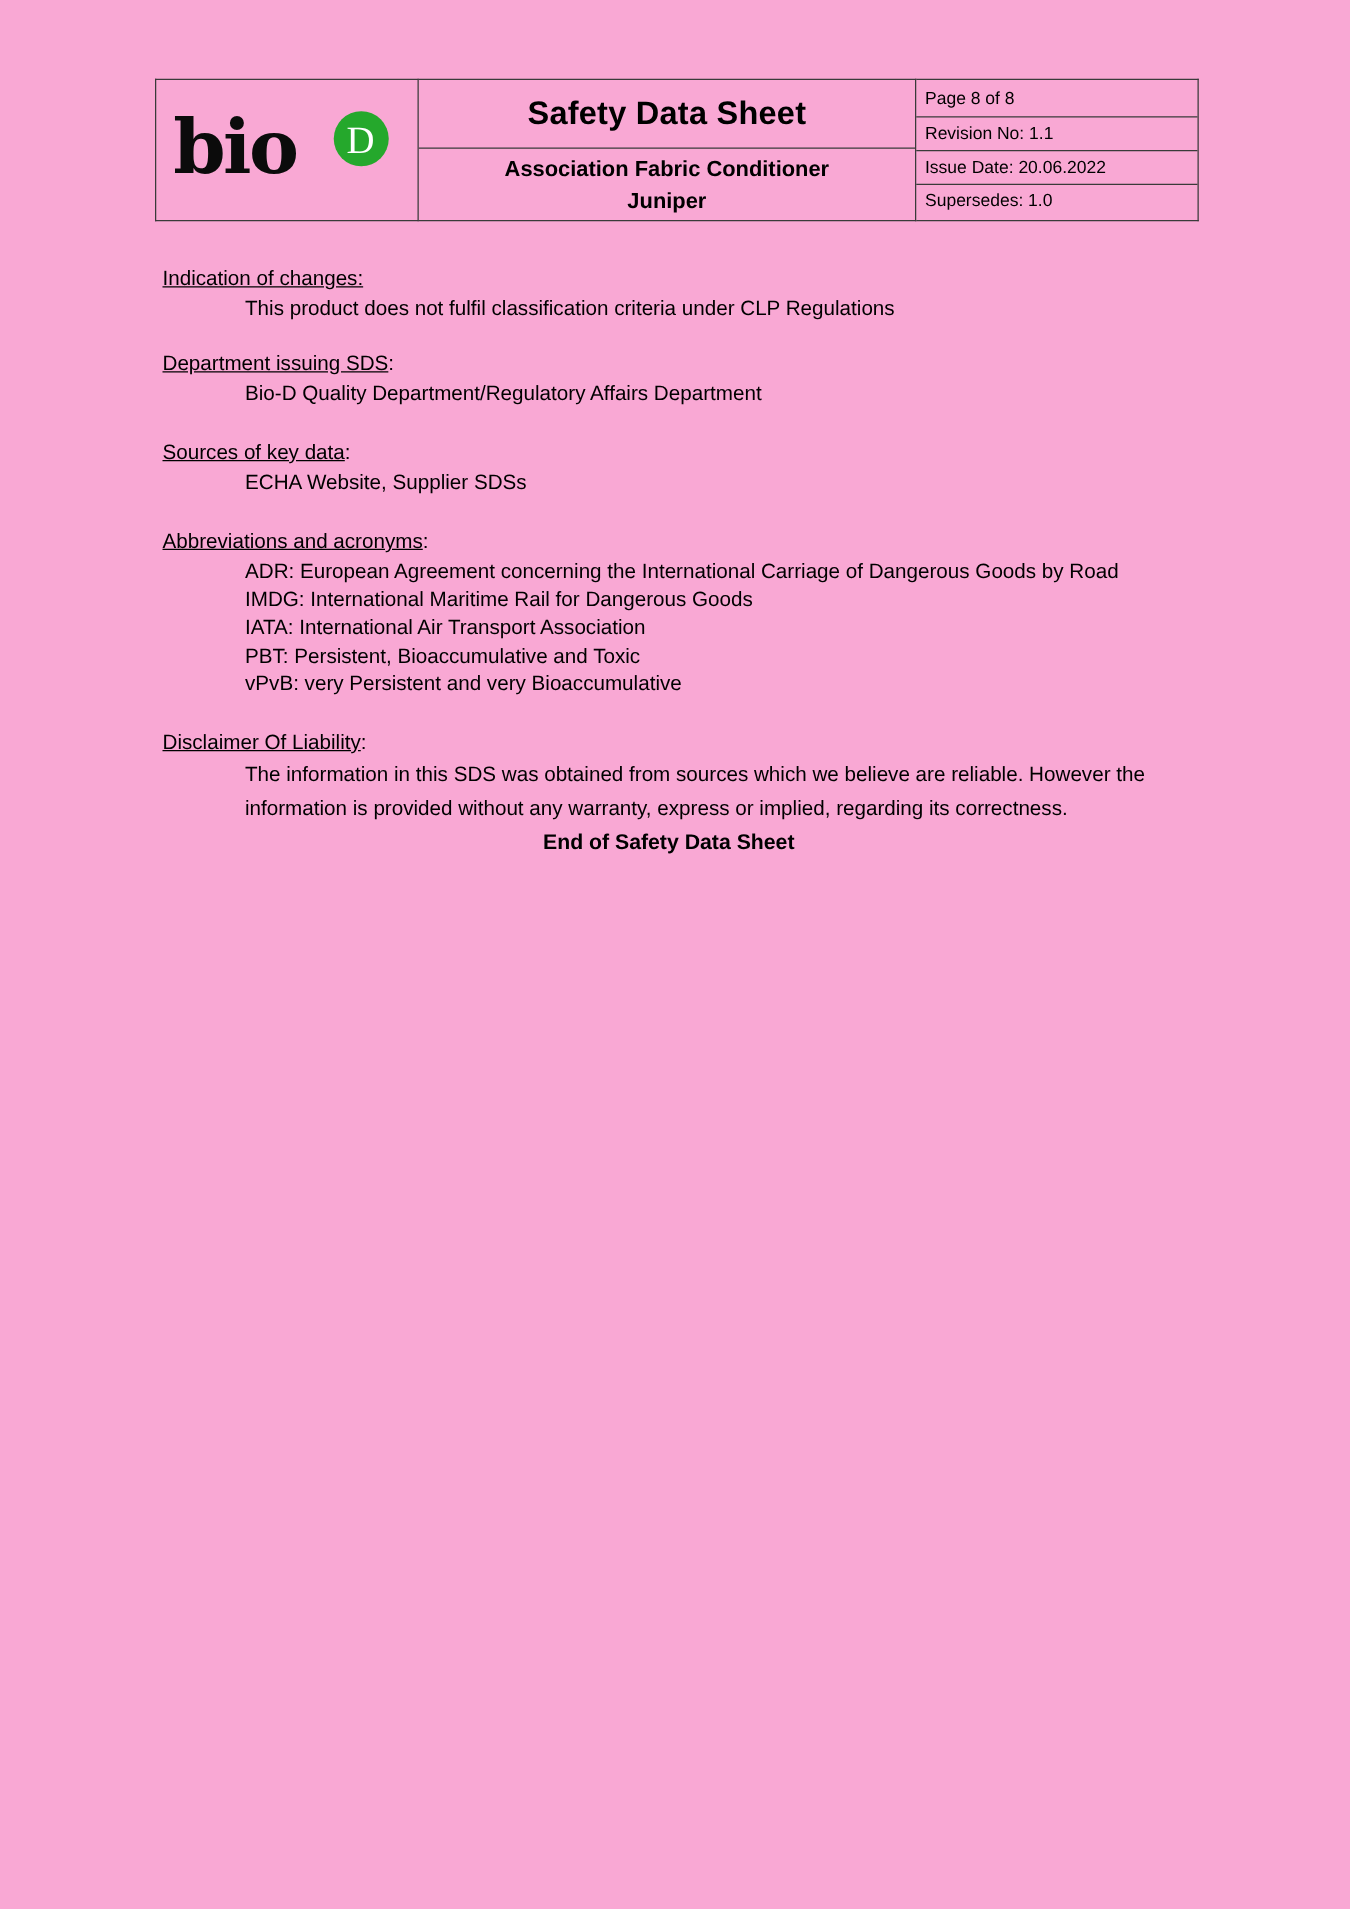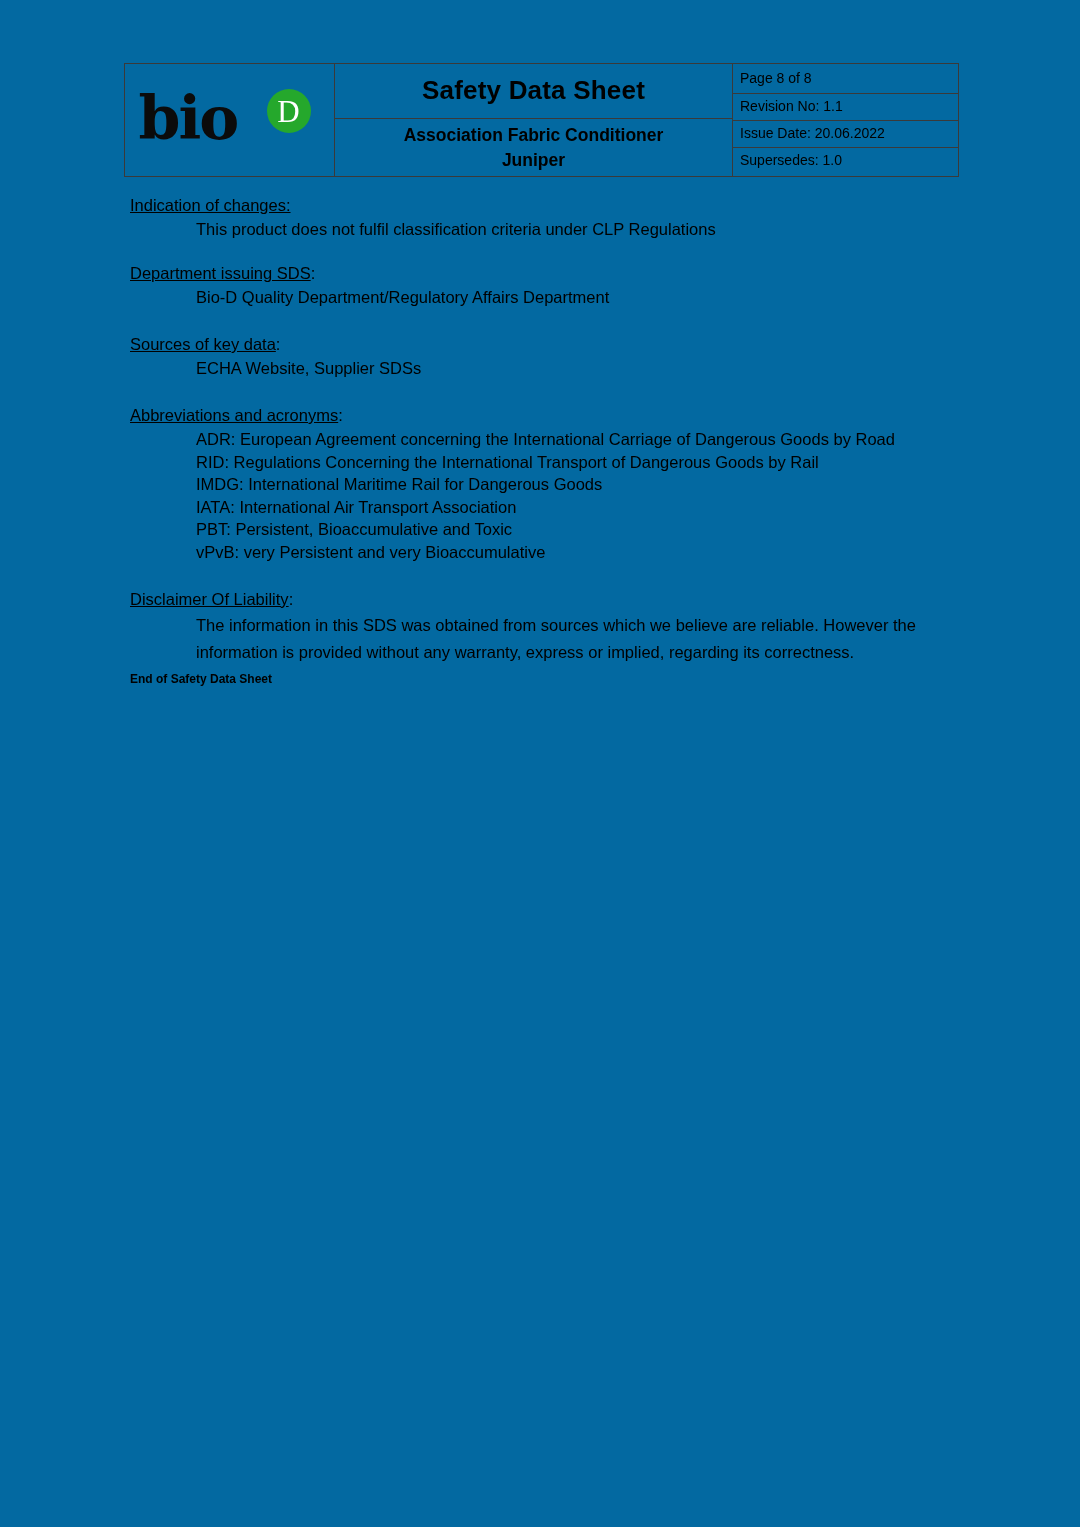--- a/index.html
+++ b/index.html
@@ -17,21 +17,21 @@
     color: #000000;
     overflow: hidden;
   }
 
   
   .page {
     position: absolute;
     left: 0; top: 0;
     width: 1080px;
     height: 1527px;
-    background: #0369a1;
+    background: #f9a8d4;
   }
 
   
   .header-table {
     position: absolute;
     left: 124px;
     top: 63px;
     width: 835px;
     height: 113px;
     border-collapse: collapse;
@@ -136,21 +136,21 @@
     font-family: "Liberation Serif", serif;
     font-weight: normal;
     font-size: 31px;
     color: #ffffff;
   }
 
   
   .content {
     position: absolute;
     left: 130px;
-    top: 192px;
+    top: 210px;
     width: 810px;
   }
   .block { margin: 0; }
 
   .heading {
     font-size: 16.5px;
     line-height: 26px;
     white-space: nowrap;
   }
   .heading .u { text-decoration: underline; }
@@ -166,25 +166,26 @@
     line-height: 27px;
     width: 744px;
   }
   .gap-md { height: 19px; }
   .gap-lg { height: 22px; }
 
   .abbr-list { margin: 0; }
   .abbr-list .indent { line-height: 22.6px; }
 
   .end-line {
-    font-size: 12px;
+    font-size: 17px;
     font-weight: bold;
     line-height: 24px;
     margin-top: 1px;
     white-space: nowrap;
+    text-align: center;
   }
 </style>
 </head>
 <body>
 
 <div class="page">
 
   <table class="header-table">
     <tbody>
         <tr>
@@ -267,21 +268,20 @@
     </div>
 
     <div class="gap-lg"></div>
 
     <div class="block">
       <div class="heading">
         <span class="u">Abbreviations and acronyms</span><span>:</span>
       </div>
       <div class="abbr-list">
         <div class="indent">ADR: European Agreement concerning the International Carriage of Dangerous Goods by Road</div>
-        <div class="indent">RID: Regulations Concerning the International Transport of Dangerous Goods by Rail</div>
         <div class="indent">IMDG: International Maritime Rail for Dangerous Goods</div>
         <div class="indent">IATA: International Air Transport Association</div>
         <div class="indent">PBT: Persistent, Bioaccumulative and Toxic</div>
         <div class="indent">vPvB: very Persistent and very Bioaccumulative</div>
       </div>
     </div>
 
     <div class="gap-lg"></div>
 
     <div class="block">

